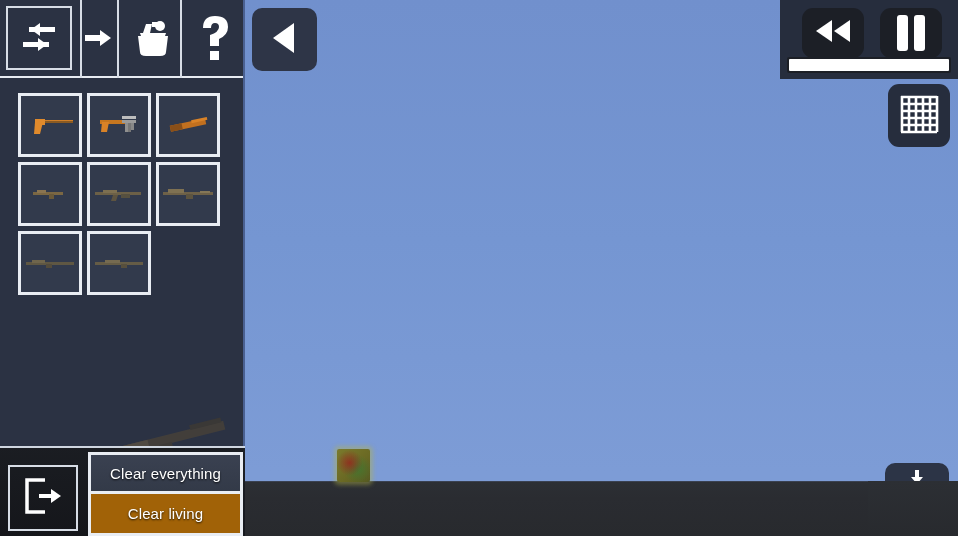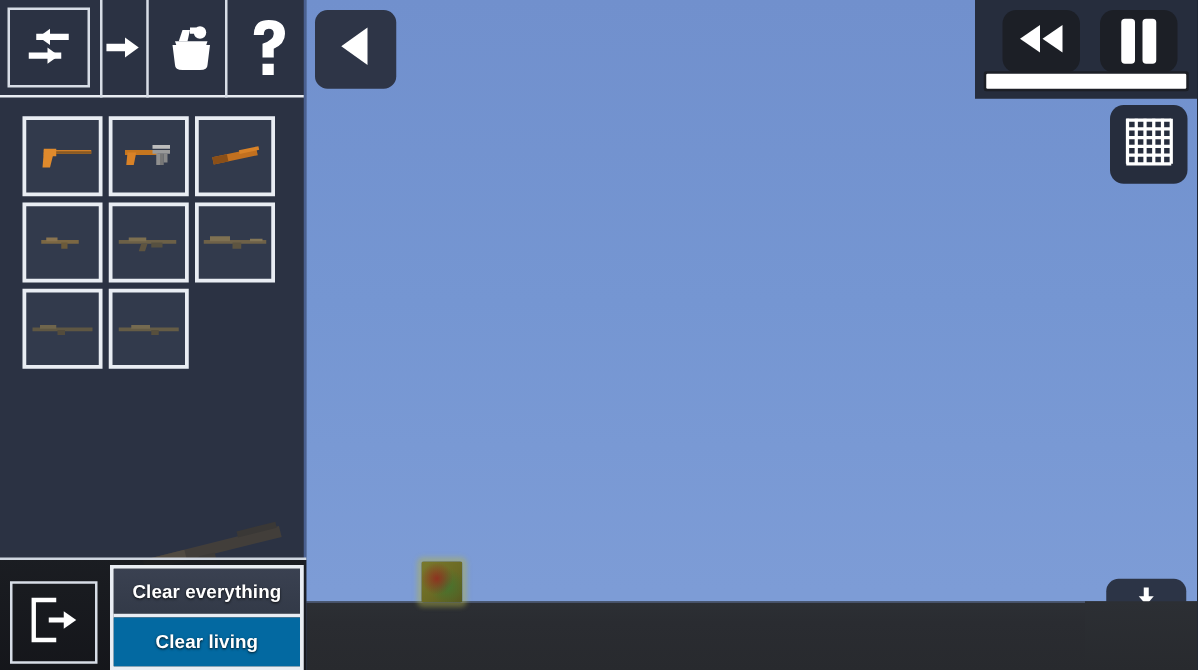--- a/index.html
+++ b/index.html
@@ -48,21 +48,20 @@
 
   
   #sidebar {
     position: absolute;
     left: 0; top: 0;
     width: 245px;
     height: 536px;
     background: #2b3243;
     border-right: 2px solid #4a6090;
     box-sizing: border-box;
-    font-weight: bold;
   }
   #toolbar {
     position: relative;
     height: 78px;
     border-bottom: 2px solid #e8ecf2;
     box-sizing: border-box;
   }
   .tool-btn {
     position: absolute;
     top: 6px;
@@ -162,21 +161,21 @@
     color: #ffffff;
     font-size: 15px;
     letter-spacing: 0.1px;
     text-shadow: 0 1px 2px rgba(0,0,0,0.85);
     box-sizing: border-box;
   }
   .clear-btn.top {
     background: linear-gradient(180deg, #3a4151 0%, #333a48 100%);
     border-bottom: 3px solid #e9edf3;
   }
-  .clear-btn.bottom { background: #0369a1; }
+  .clear-btn.bottom { background: #a16207; }
 
   
   #collapse-btn {
     position: absolute;
     left: 252px;
     top: 8px;
     width: 65px;
     height: 63px;
     border-radius: 10px;
     background: #2e3547;

